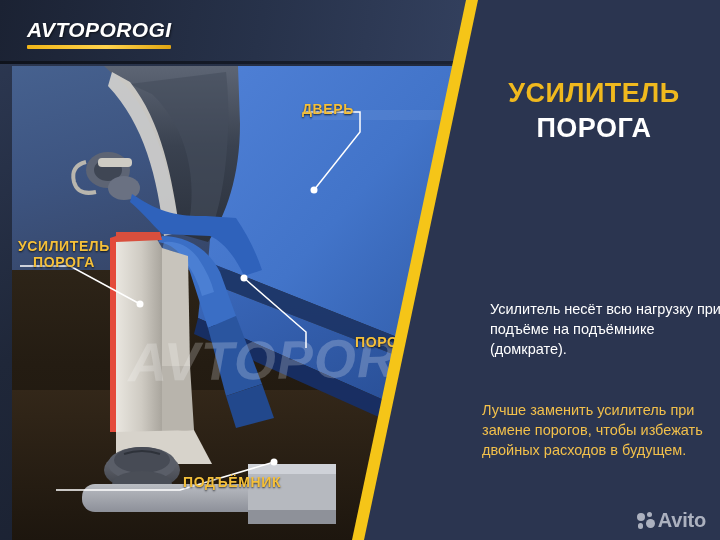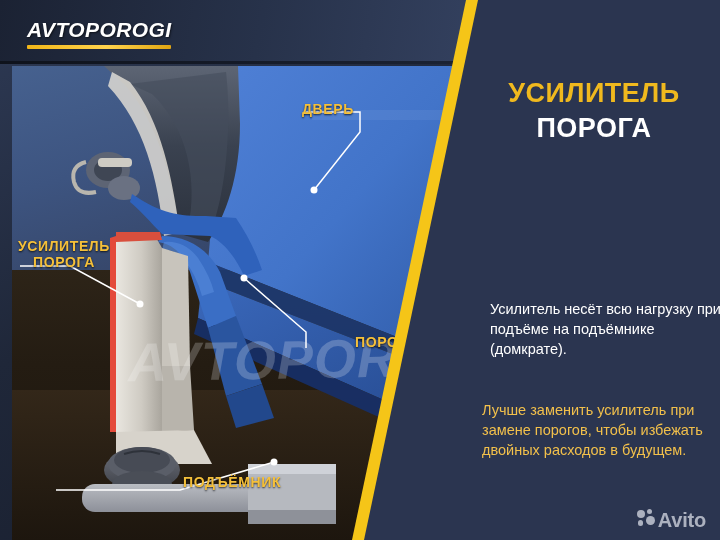--- a/index.html
+++ b/index.html
@@ -120,21 +120,21 @@
     position: absolute; left: 14px; width: 238px;
     font-size: 14.5px; line-height: 1.38;
   }
   #p1 { top: 174px; color: #f2c04b; }
   #p2 { top: 299px; color: #ffffff; margin-left: 8px; }
   #p3 { top: 400px; color: #f2c04b; }
 
   
   #avito {
     position: absolute; right: 14px; bottom: 8px; z-index: 12;
-    display: flex; gap: 2px;
+    display: flex; align-items: center; gap: 2px;
     opacity: .82;
   }
   #avito .mark { position: relative; width: 19px; height: 17px; }
   #avito .mark i {
     position: absolute; display: block; border-radius: 50%;
     background: #c9cdd8;
   }
   #avito .d1 { width: 8px;  height: 8px;  left: 0px;  top: 1px; }
   #avito .d2 { width: 5px;  height: 5px;  left: 10px; top: 0px; }
   #avito .d3 { width: 5.5px;height: 5.5px;left: 1px;  top: 11px; }

